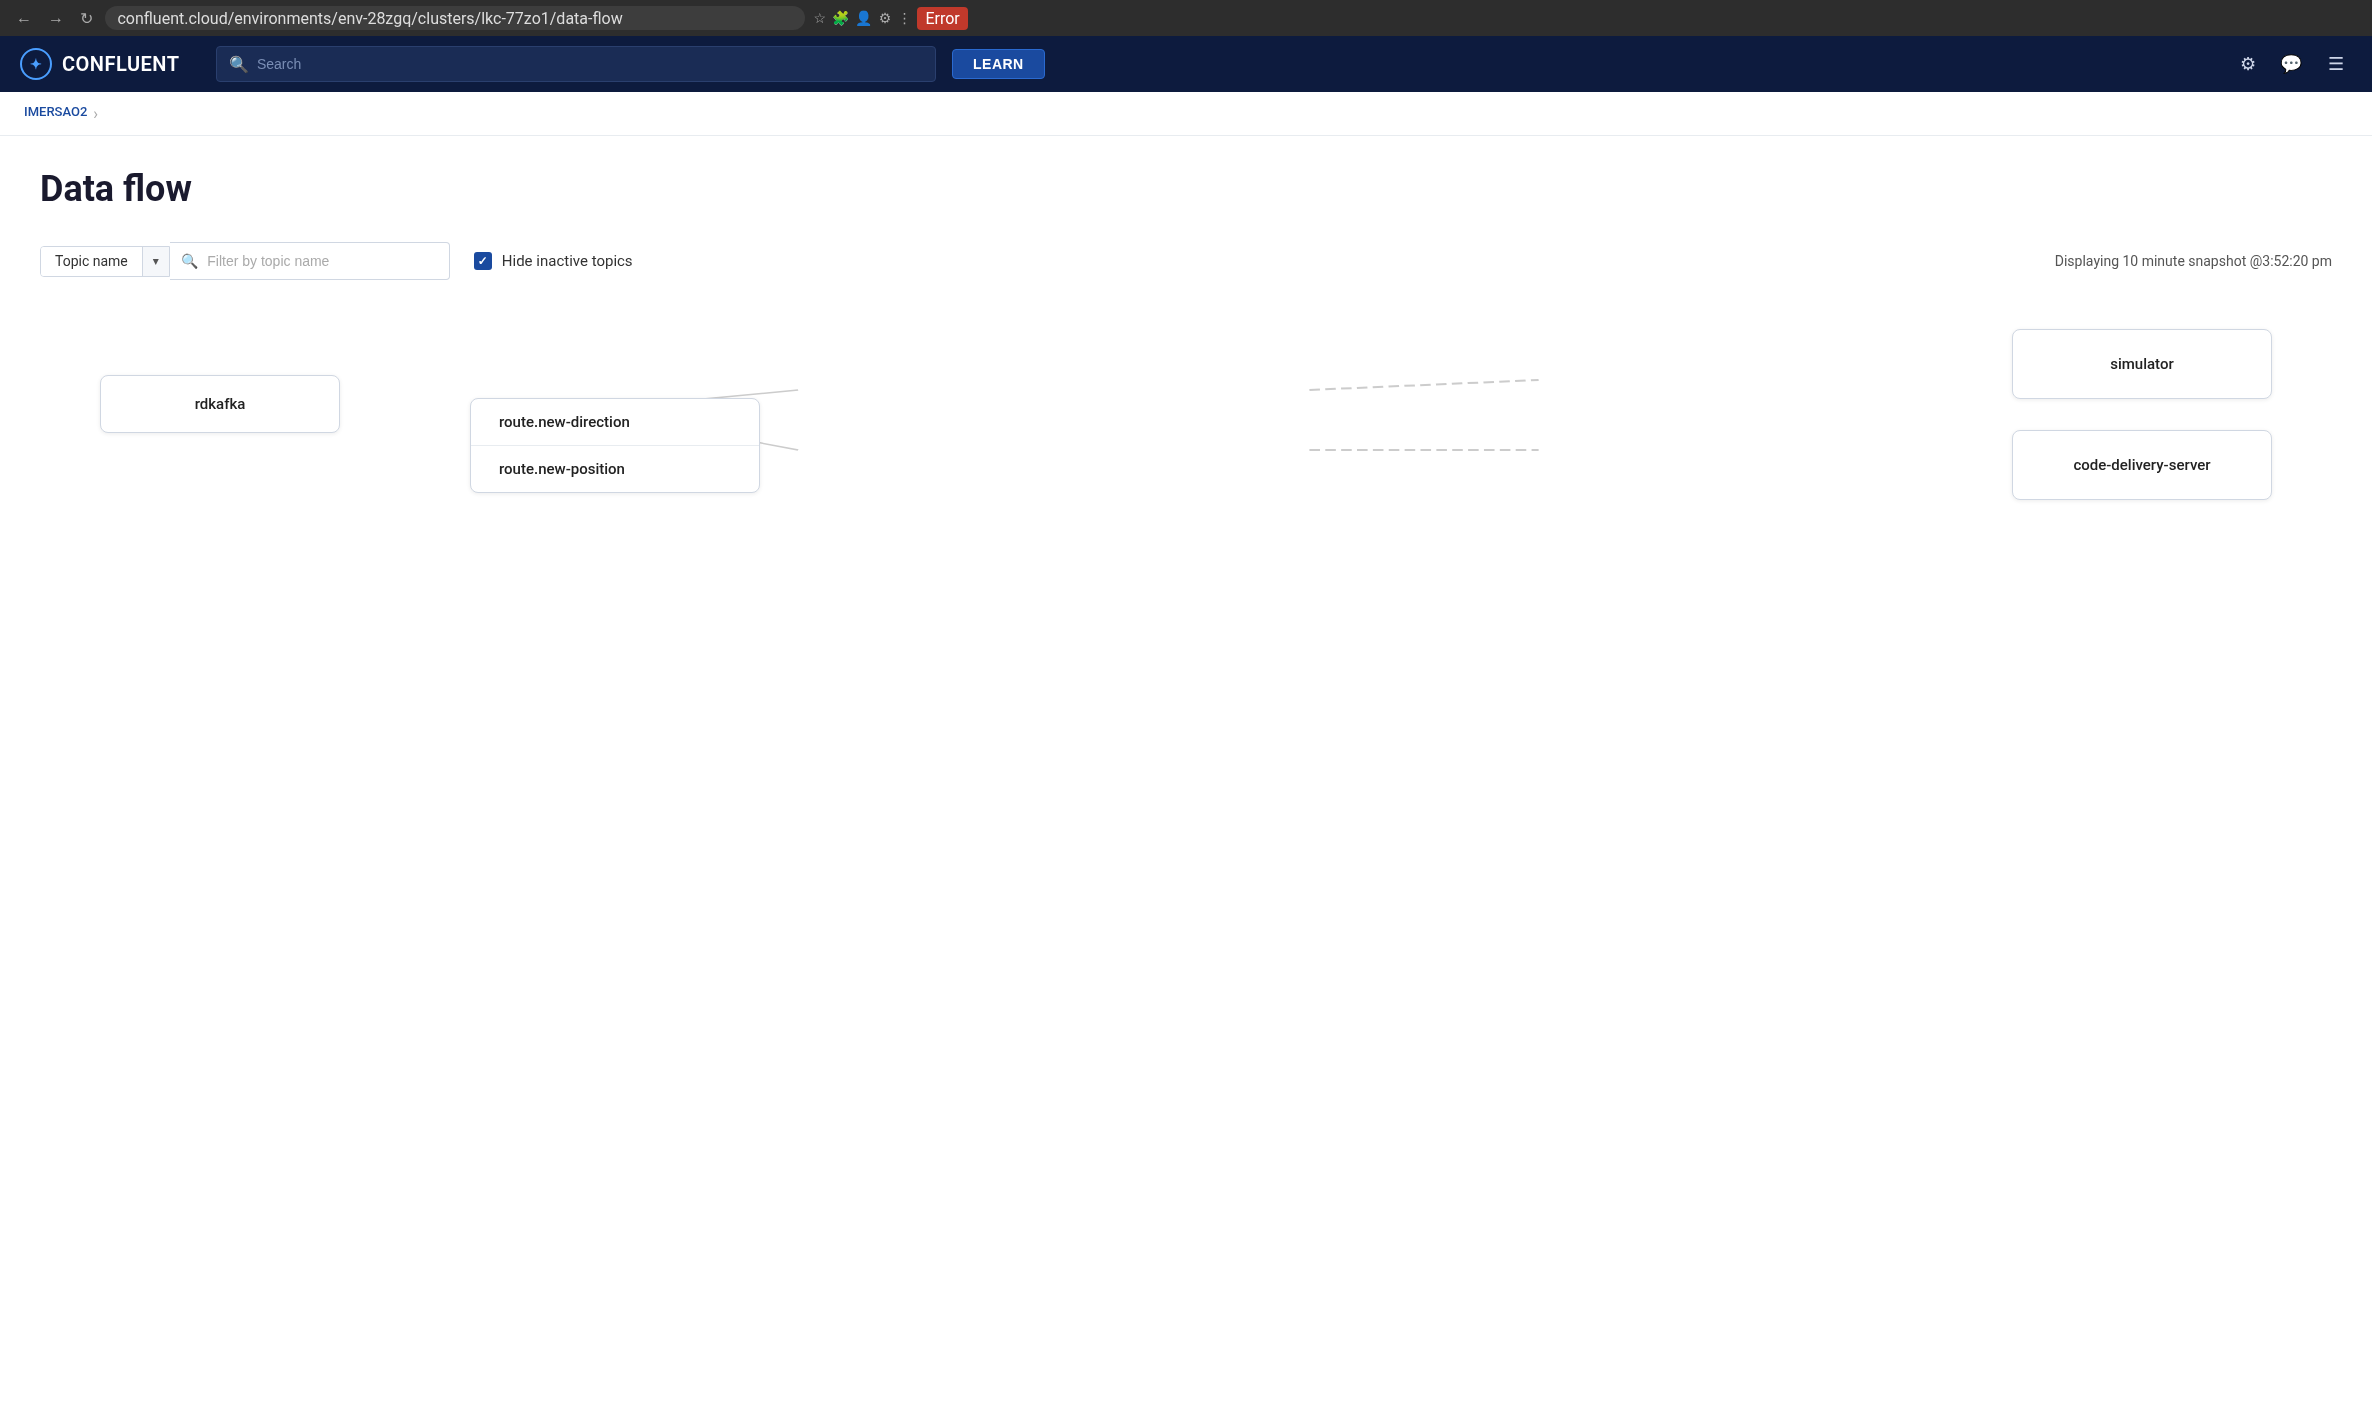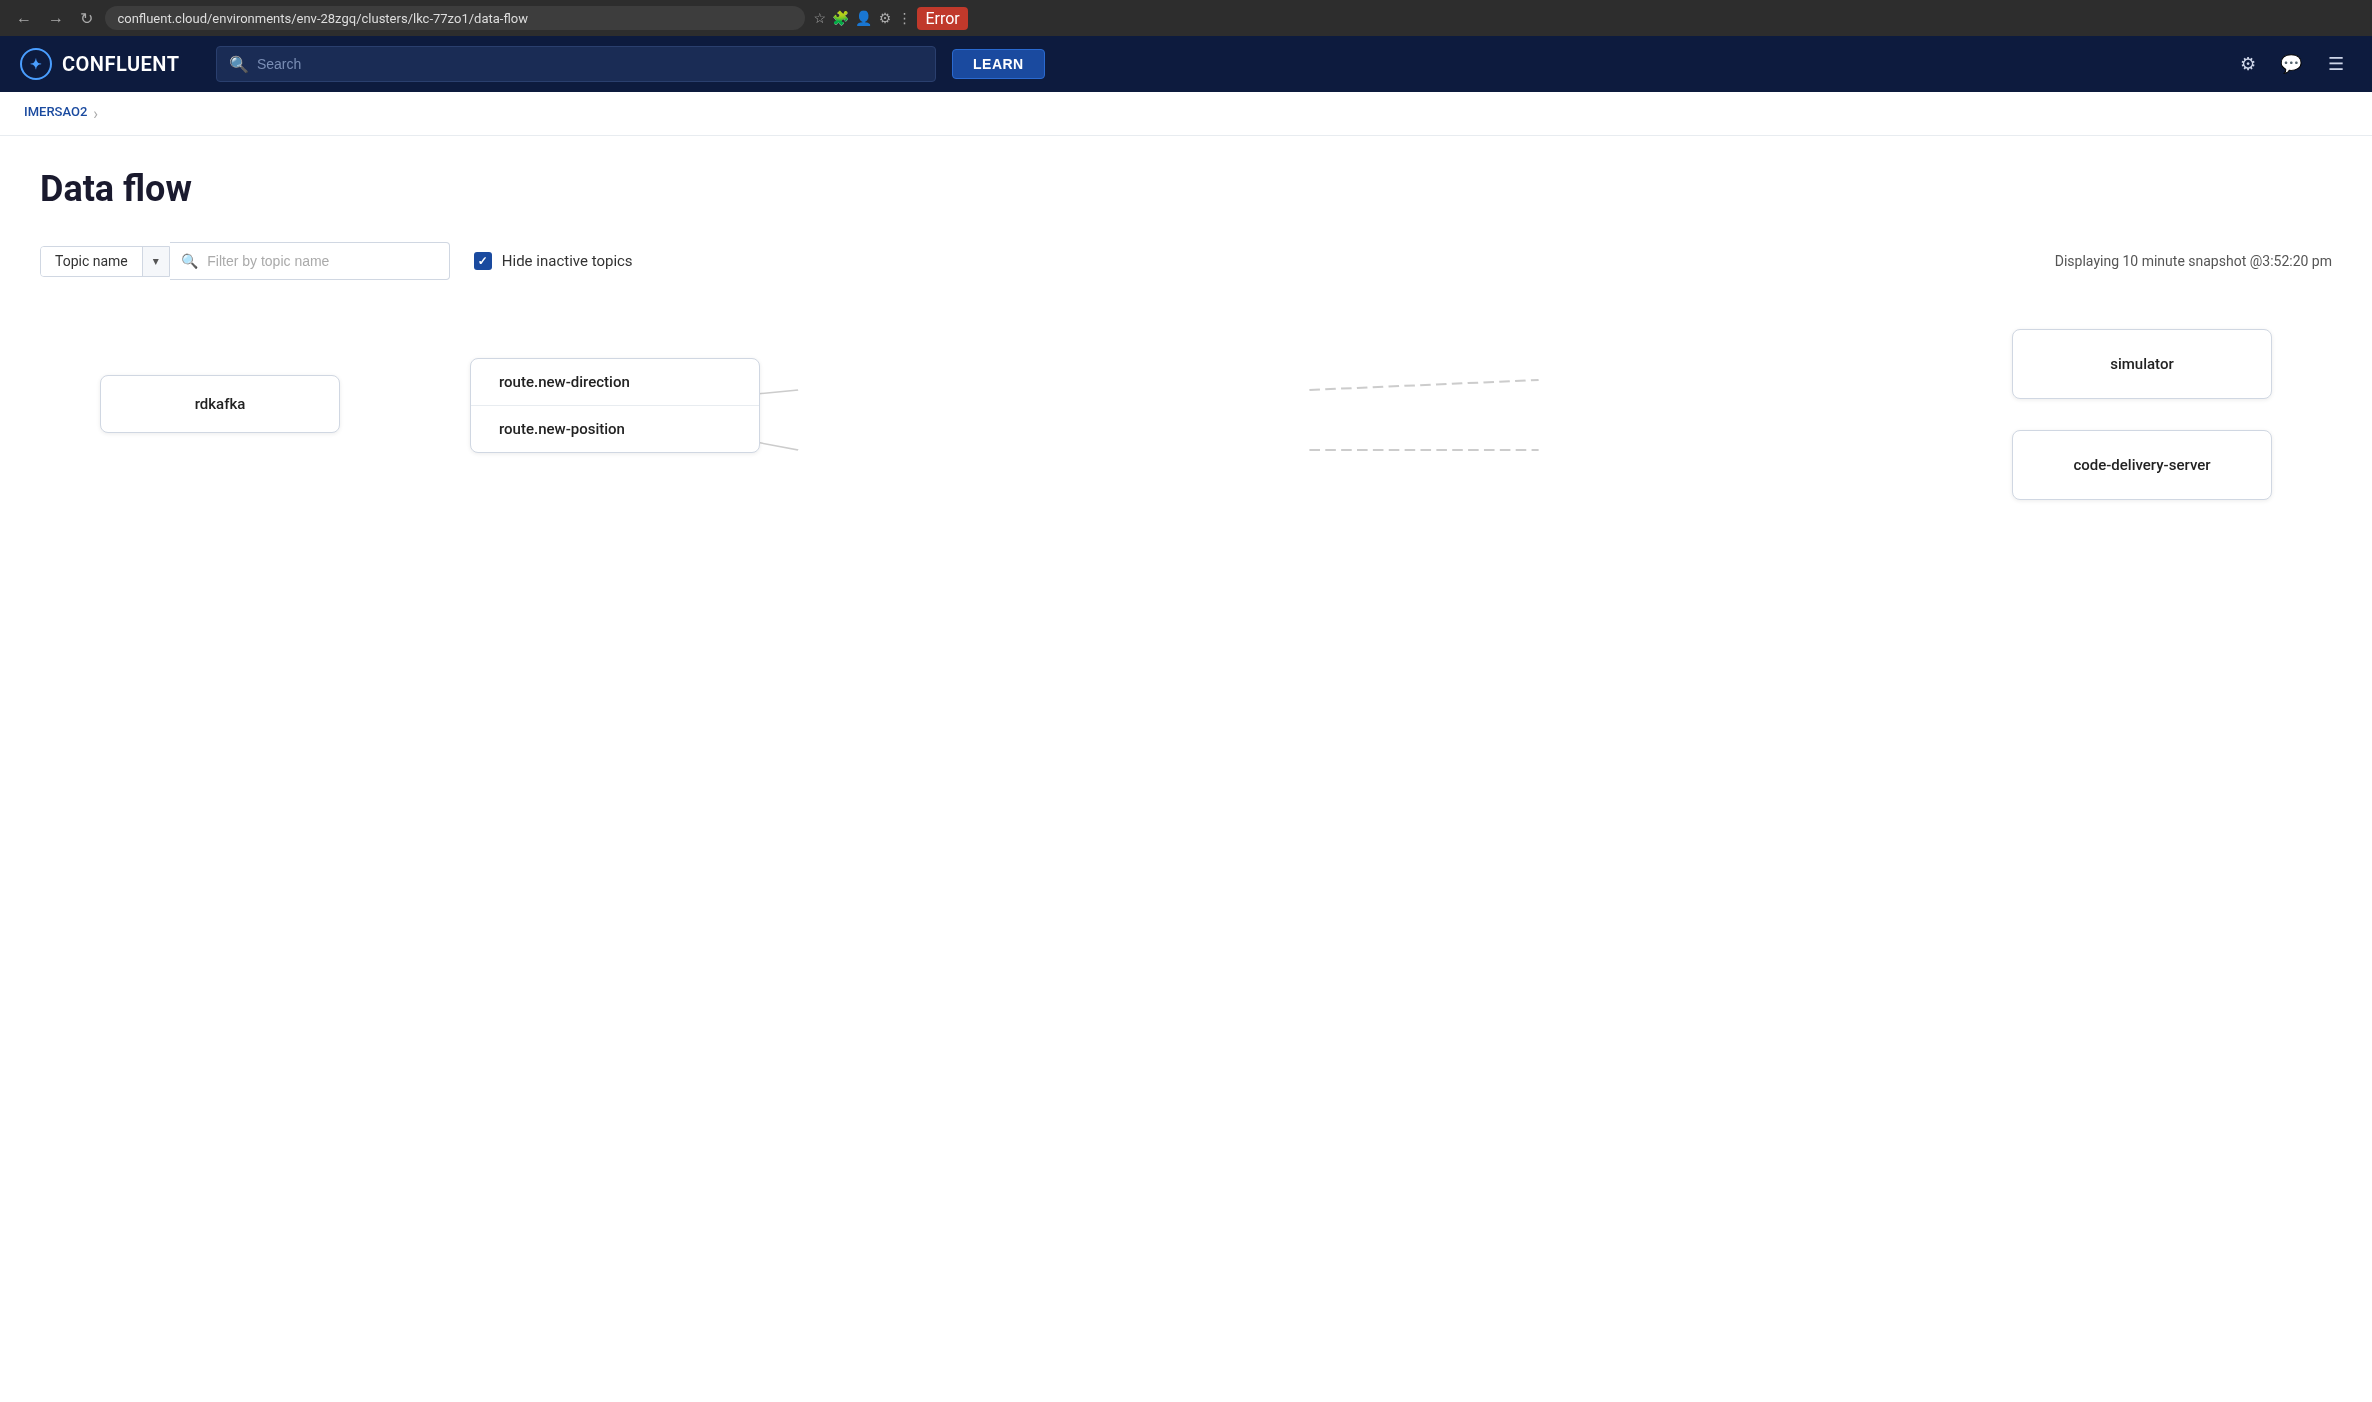--- a/index.html
+++ b/index.html
@@ -24,21 +24,21 @@
     }
     .browser-url-bar {
       flex: 1;
       background: #3d3d3d;
       border-radius: 16px;
       height: 24px;
       display: flex;
       align-items: center;
       padding: 0 12px;
       color: #ddd;
-      font-size: 13px;
+      font-size: 16px;
       max-width: 700px;
     }
     .browser-error-badge {
       background: #c0392b;
       color: white;
       font-size: 16px;
       padding: 2px 8px;
       border-radius: 4px;
       margin-left: auto;
     }
@@ -264,20 +264,21 @@
       font-weight: 500;
       color: #222;
       box-shadow: 0 1px 4px rgba(0,0,0,0.08);
     }
     .flow-topics {
       position: absolute;
       border: 1px solid #d0d7e2;
       border-radius: 8px;
       background: #fff;
       box-shadow: 0 1px 4px rgba(0,0,0,0.08);
+      margin-top: 40px;
     }
     .flow-topic-item {
       padding: 14px 28px;
       font-size: 15px;
       color: #222;
       font-weight: 500;
     }
     .flow-topic-item + .flow-topic-item {
       border-top: 1px solid #e8ecf0;
     }

